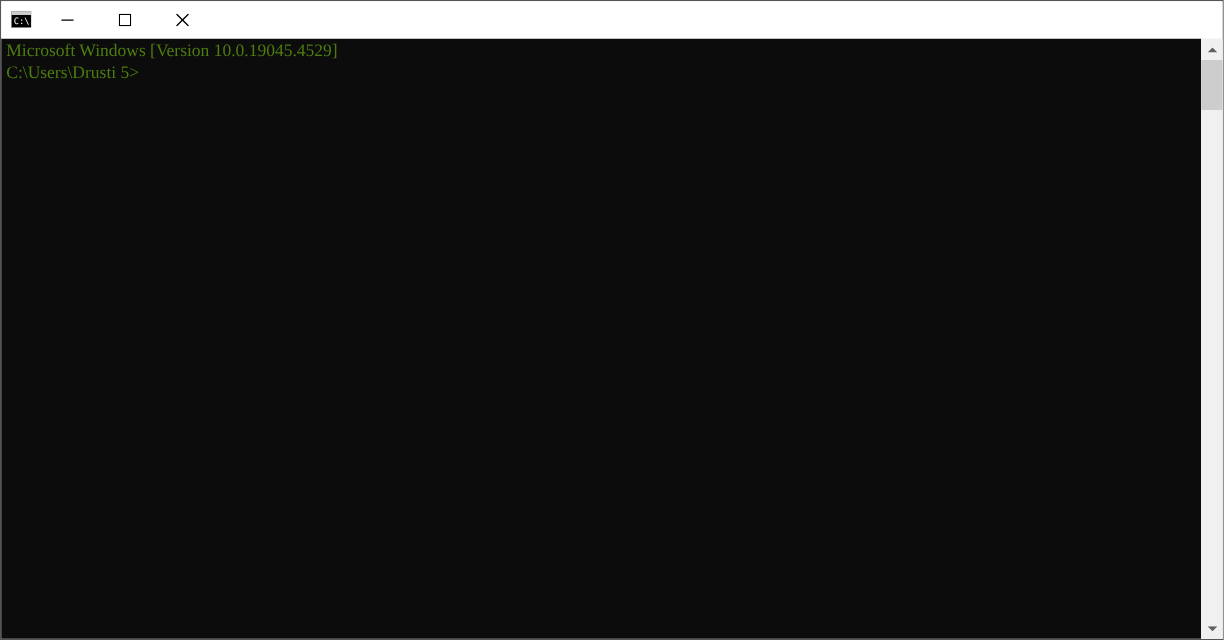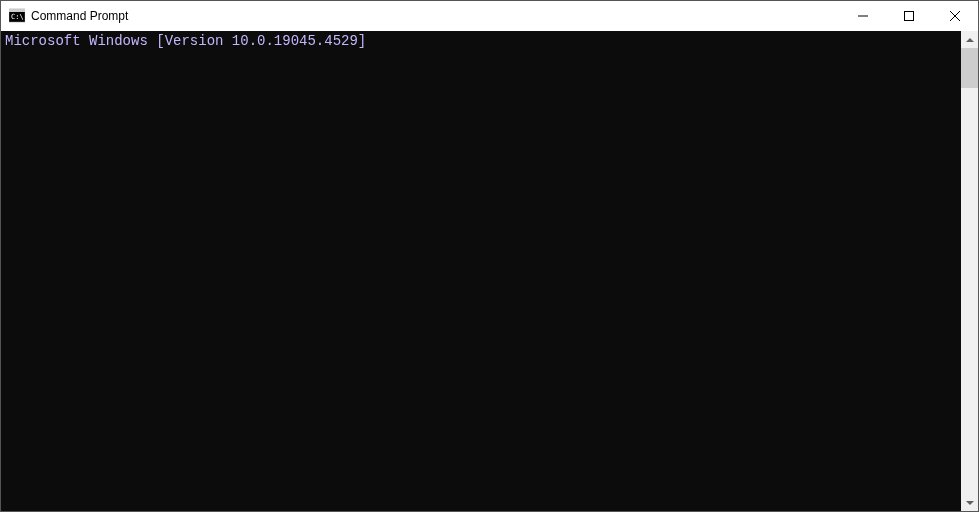--- a/index.html
+++ b/index.html
@@ -67,22 +67,22 @@
     }
     .console-wrapper {
       flex: 1;
       display: flex;
       position: relative;
       background: #fff;
     }
     .console {
       flex: 1;
       background: #0c0c0c;
-      color: #c4b5fd;
-      font-family: Liberation Mono, monospace;
+      color: #4d7c0f;
+      font-family: Liberation Serif, serif;
       font-size: 14px;
       line-height: 17px;
       padding: 2px 4px;
       white-space: pre;
       overflow: hidden;
     }
     .scrollbar {
       width: 17px;
       background: #f0f0f0;
       position: relative;
@@ -123,42 +123,41 @@
 
 <div class="window">
   <div class="titlebar">
     <div class="titlebar-icon">
       <svg viewBox="0 0 16 16">
         <rect x="0" y="1" width="16" height="13" fill="#000" stroke="#888" stroke-width="0.5"></rect>
         <rect x="0" y="1" width="16" height="3" fill="#ccc"></rect>
         <text x="2" y="11" font-size="7" fill="#fff" font-family="monospace">C:\</text>
       </svg>
     </div>
-    <div class="titlebar-title">Command Prompt</div>
     <div class="titlebar-controls">
       <button class="titlebar-btn">
         <svg viewBox="0 0 10 10">
           <line x1="0" y1="5" x2="10" y2="5" stroke="#000" stroke-width="1"></line>
         </svg>
       </button>
       <button class="titlebar-btn">
         <svg viewBox="0 0 10 10">
           <rect x="0.5" y="0.5" width="9" height="9" fill="none" stroke="#000" stroke-width="1"></rect>
         </svg>
       </button>
       <button class="titlebar-btn close">
         <svg viewBox="0 0 10 10">
           <line x1="0" y1="0" x2="10" y2="10" stroke="#000" stroke-width="1"></line>
           <line x1="10" y1="0" x2="0" y2="10" stroke="#000" stroke-width="1"></line>
         </svg>
       </button>
     </div>
   </div>
   <div class="console-wrapper">
-    <div class="console"><span class="line">Microsoft Windows [Version 10.0.19045.4529]</span><span class="line"></span><span class="prompt-line"></span></div>
+    <div class="console"><span class="line">Microsoft Windows [Version 10.0.19045.4529]</span><span class="line"></span><span class="prompt-line"><span>C:\Users\Drusti 5&gt;</span></span></div>
     <div class="scrollbar">
       <div class="scrollbar-arrow">
         <svg width="8" height="4" viewBox="0 0 8 4">
           <polygon points="4,0 8,4 0,4" fill="#606060"></polygon>
         </svg>
       </div>
       <div class="scrollbar-track">
         <div class="scrollbar-thumb"></div>
       </div>
       <div class="scrollbar-arrow">

